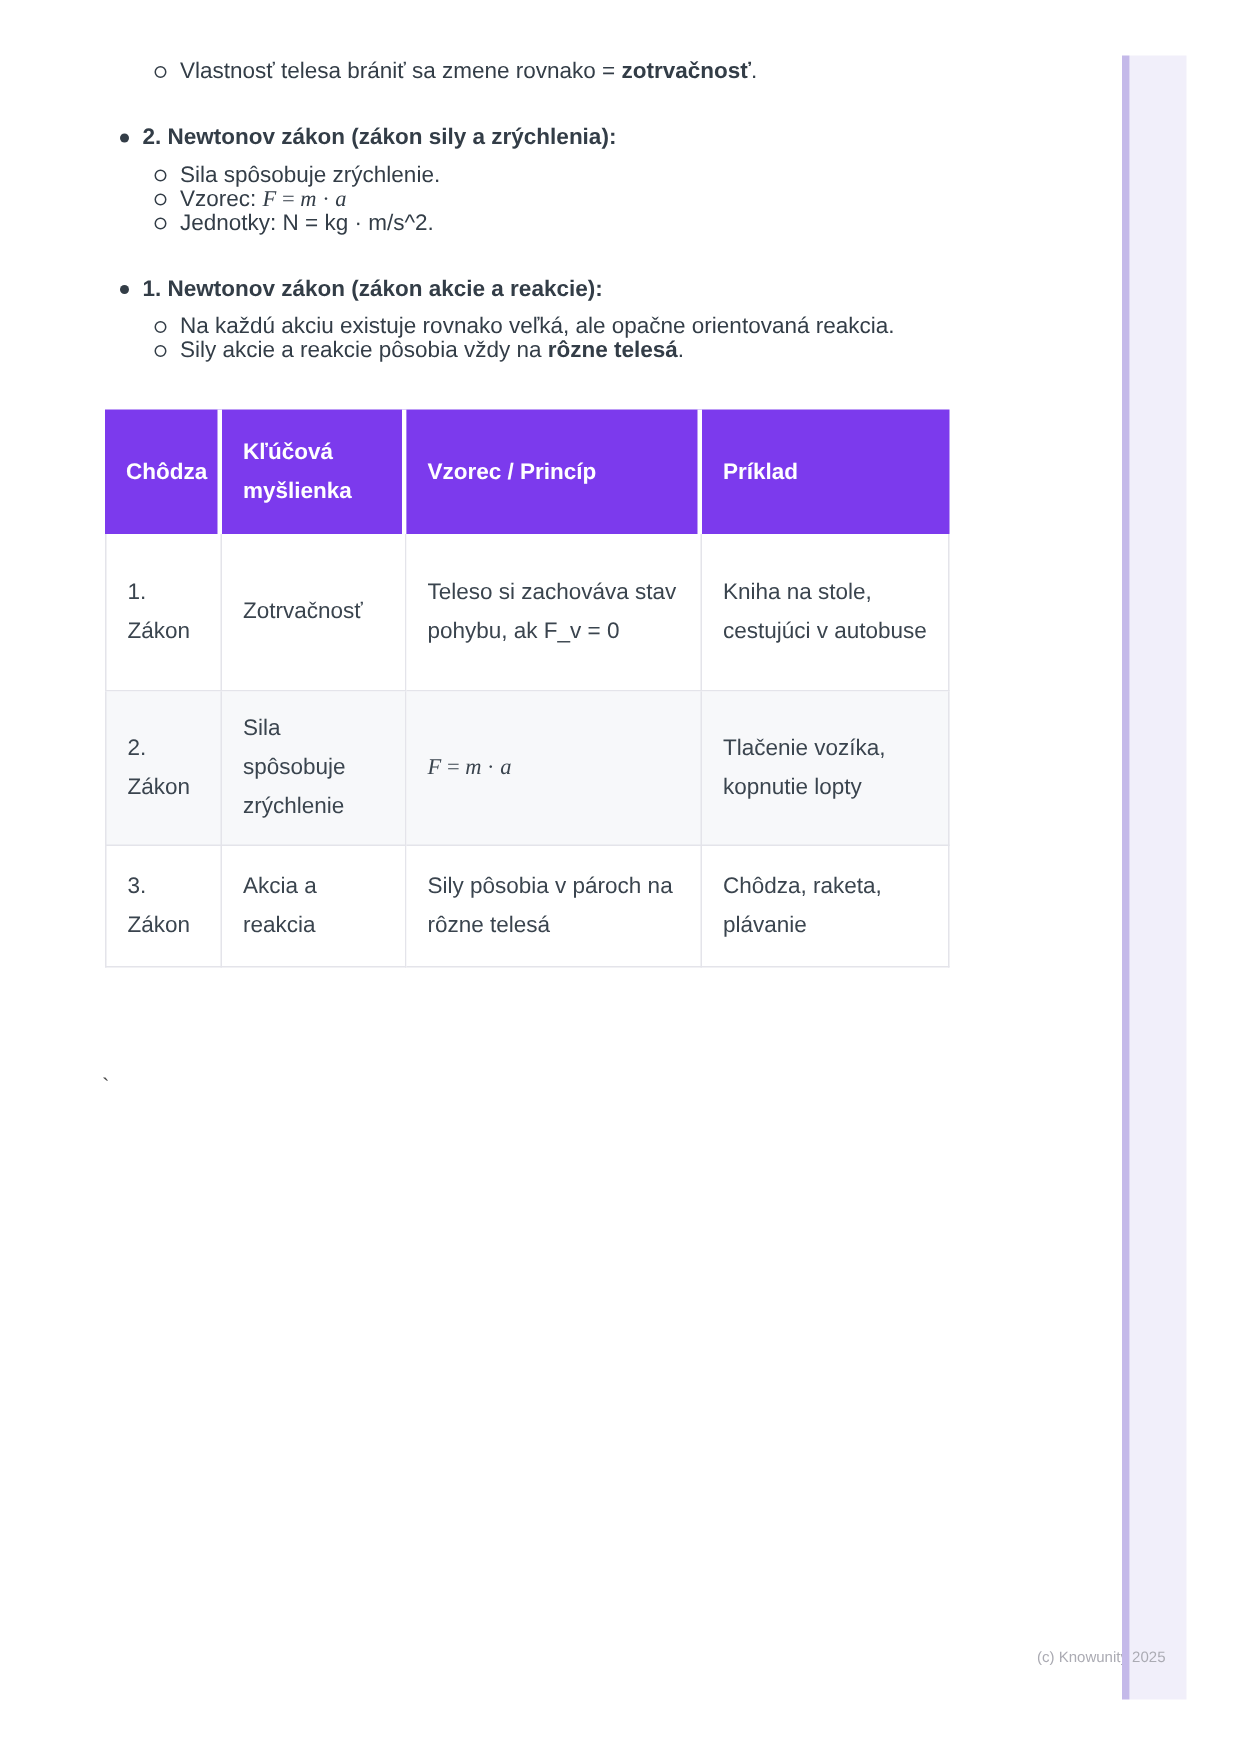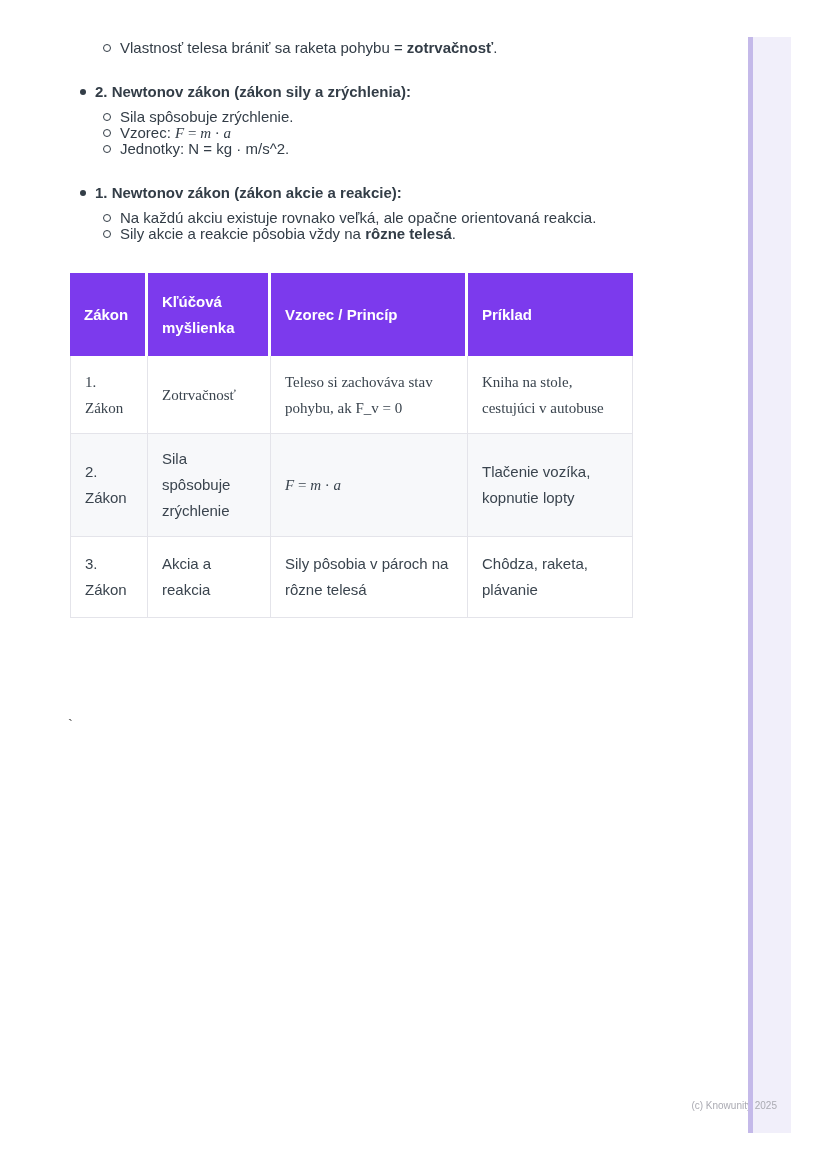--- a/index.html
+++ b/index.html
@@ -36,37 +36,37 @@
     height:83px;box-sizing:border-box;vertical-align:middle;border-right:3px solid #ffffff;
   }
   .ntable th:last-child{border-right:none;}
   .ntable td{
     font-size:15px;line-height:26px;color:#3A444E;background:#ffffff;
     padding:12px 12px 12px 14px;box-sizing:border-box;vertical-align:middle;
     border-right:1px solid #E4E4EA;border-bottom:1px solid #E4E4EA;
   }
   .ntable td:first-child{border-left:1px solid #E4E4EA;}
   .ntable tr.alt td{background:#F7F8FA;}
-  .ntable tr.r1{height:78px;font-family:Liberation Serif, serif;}
+  .ntable tr.r1{height:105px;}
   .ntable tr.r2{height:100px;}
   .ntable tr.r3{height:81px;padding-left:12px;}
 
   .stray{position:absolute;left:68px;top:716px;font-size:15px;color:#4a4a4a;z-index:1;}
   .footer{position:absolute;top:1100px;right:51px;font-size:10px;color:#ABABB3;z-index:1;}
 </style>
 </head>
 <body>
 
 <div class="strip-panel"></div>
 <div class="strip-line"></div>
 
 <ul class="bullet-list">
   <li class="sub first">
     <span class="circle"></span>
-    <span class="txt"><span>Vlastnosť telesa brániť sa raketa pohybu = </span><b>zotrvačnosť</b><span>.</span></span>
+    <span class="txt"><span>Vlastnosť telesa brániť sa zmene rovnako = </span><b>zotrvačnosť</b><span>.</span></span>
   </li>
   <li class="main">
     <span class="dot"></span>
     <span class="txt"><b>2. Newtonov zákon (zákon sily a zrýchlenia):</b></span>
   </li>
   <li class="sub tight">
     <span class="circle"></span>
     <span class="txt">Sila spôsobuje zrýchlenie.</span>
   </li>
   <li class="sub">
@@ -93,21 +93,21 @@
 
 <table class="ntable">
   <colgroup>
       <col class="c1">
       <col class="c2">
       <col class="c3">
       <col class="c4">
     </colgroup>
   <thead>
     <tr>
-      <th>Zákon</th>
+      <th>Chôdza</th>
       <th>Kľúčová myšlienka</th>
       <th>Vzorec / Princíp</th>
       <th>Príklad</th>
     </tr>
   </thead>
   <tbody>
     <tr class="r1">
       <td>1. Zákon</td>
       <td>Zotrvačnosť</td>
       <td>Teleso si zachováva stav pohybu, ak F_v = 0</td>

